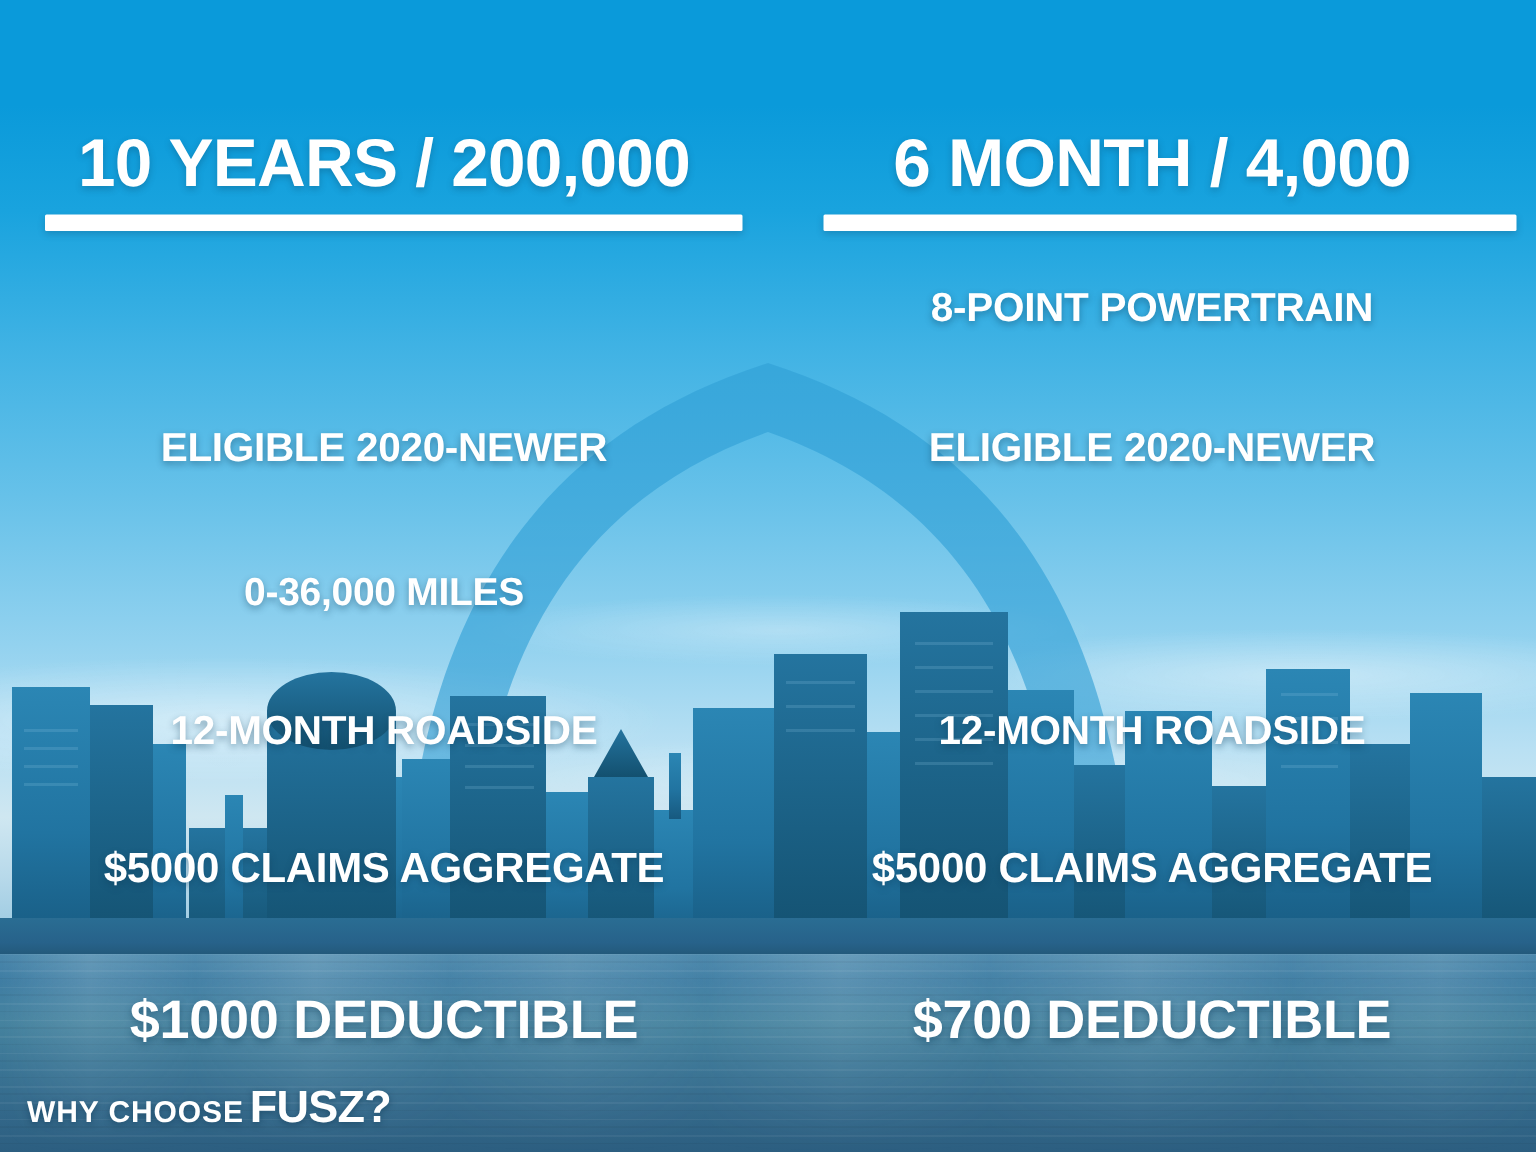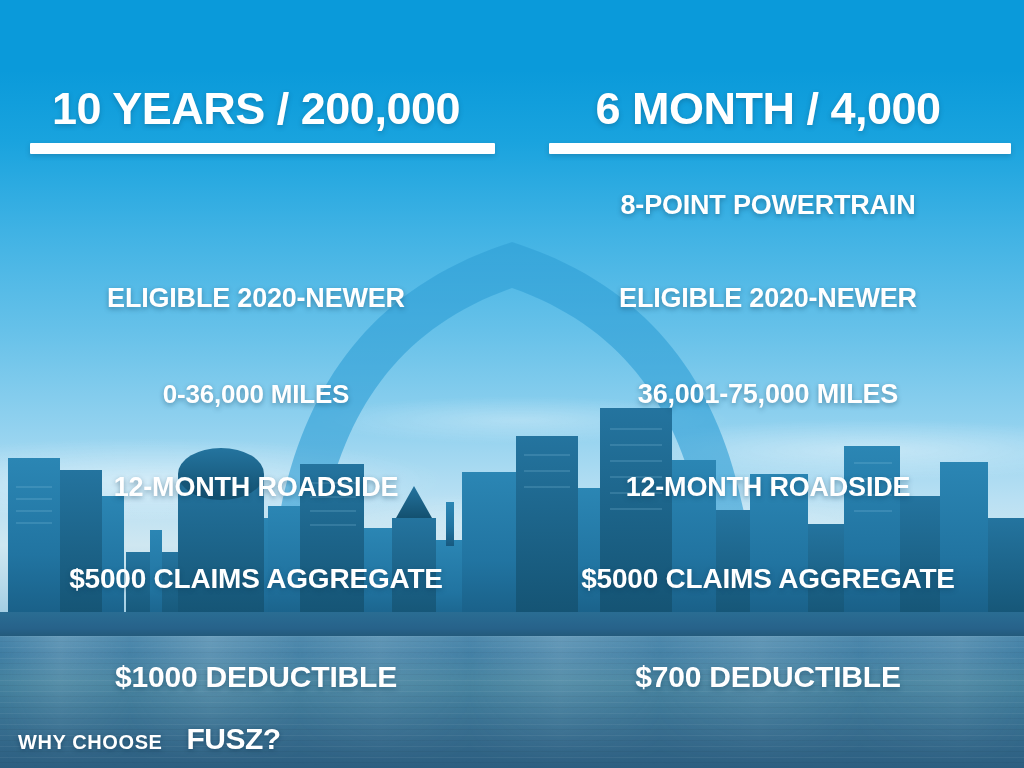--- a/index.html
+++ b/index.html
@@ -147,31 +147,31 @@
   }
   .f0 { top: 192px; }
   .f1 { top: 285px; }
   .f2 { top: 381px; }
   .f3 { top: 474px; }
   .f4 { top: 565px; }
   .f5 { top: 662px; }
 
   
   .f4 { font-size: 28px; }
-  .f5 { font-size: 30px; }
+  .f5 { font-size: 36px; }
   .col-left .f2 { font-size: 26px; }
 
   
   #footer-logo {
     position: absolute;
     left: 18px;
     bottom: 12px;
     display: flex;
     align-items: baseline;
-    gap: 24px;
+    gap: 4px;
     z-index: 6;
   }
   #footer-why {
     color: #ffffff;
     font-size: 20px;
     font-weight: bold;
     letter-spacing: 0.6px;
     text-shadow: 0 1px 4px rgba(10,50,75,0.5);
   }
   #footer-fusz {
@@ -296,21 +296,20 @@
       <div class="feature f4">$5000 CLAIMS AGGREGATE</div>
       <div class="feature f5">$1000 DEDUCTIBLE</div>
     </div>
 
     <div class="col col-right">
       <div class="heading">6 MONTH / 4,000</div>
       <div class="heading-rule"></div>
 
       <div class="feature f0">8-POINT POWERTRAIN</div>
       <div class="feature f1">ELIGIBLE 2020-NEWER</div>
-      <div class="feature f2">36,001-75,000 MILES</div>
       <div class="feature f3">12-MONTH ROADSIDE</div>
       <div class="feature f4">$5000 CLAIMS AGGREGATE</div>
       <div class="feature f5">$700 DEDUCTIBLE</div>
     </div>
   </div>
 
   <div id="footer-logo">
     <span id="footer-why">WHY CHOOSE</span>
     <span id="footer-fusz">FUSZ?</span>
   </div>

